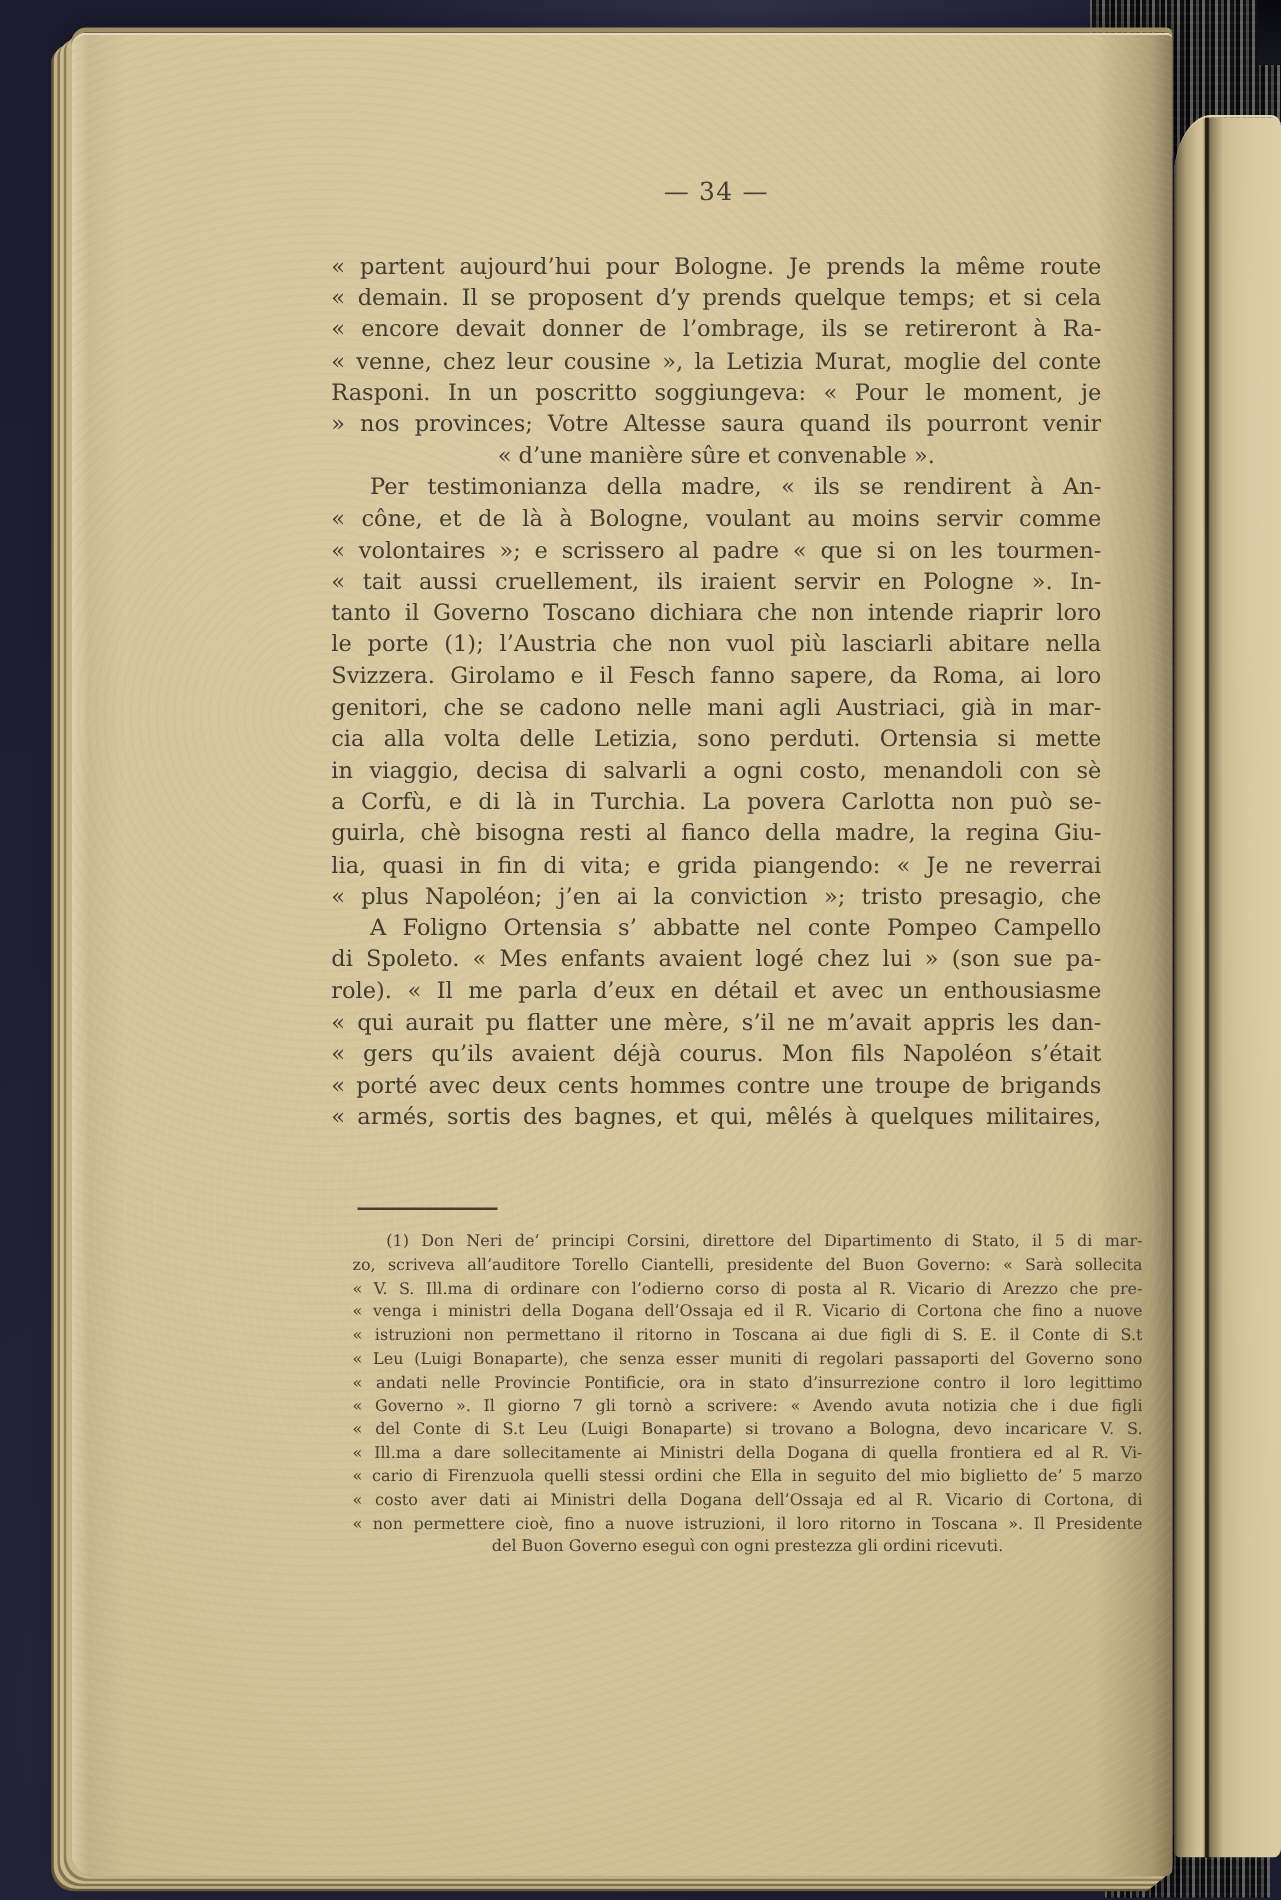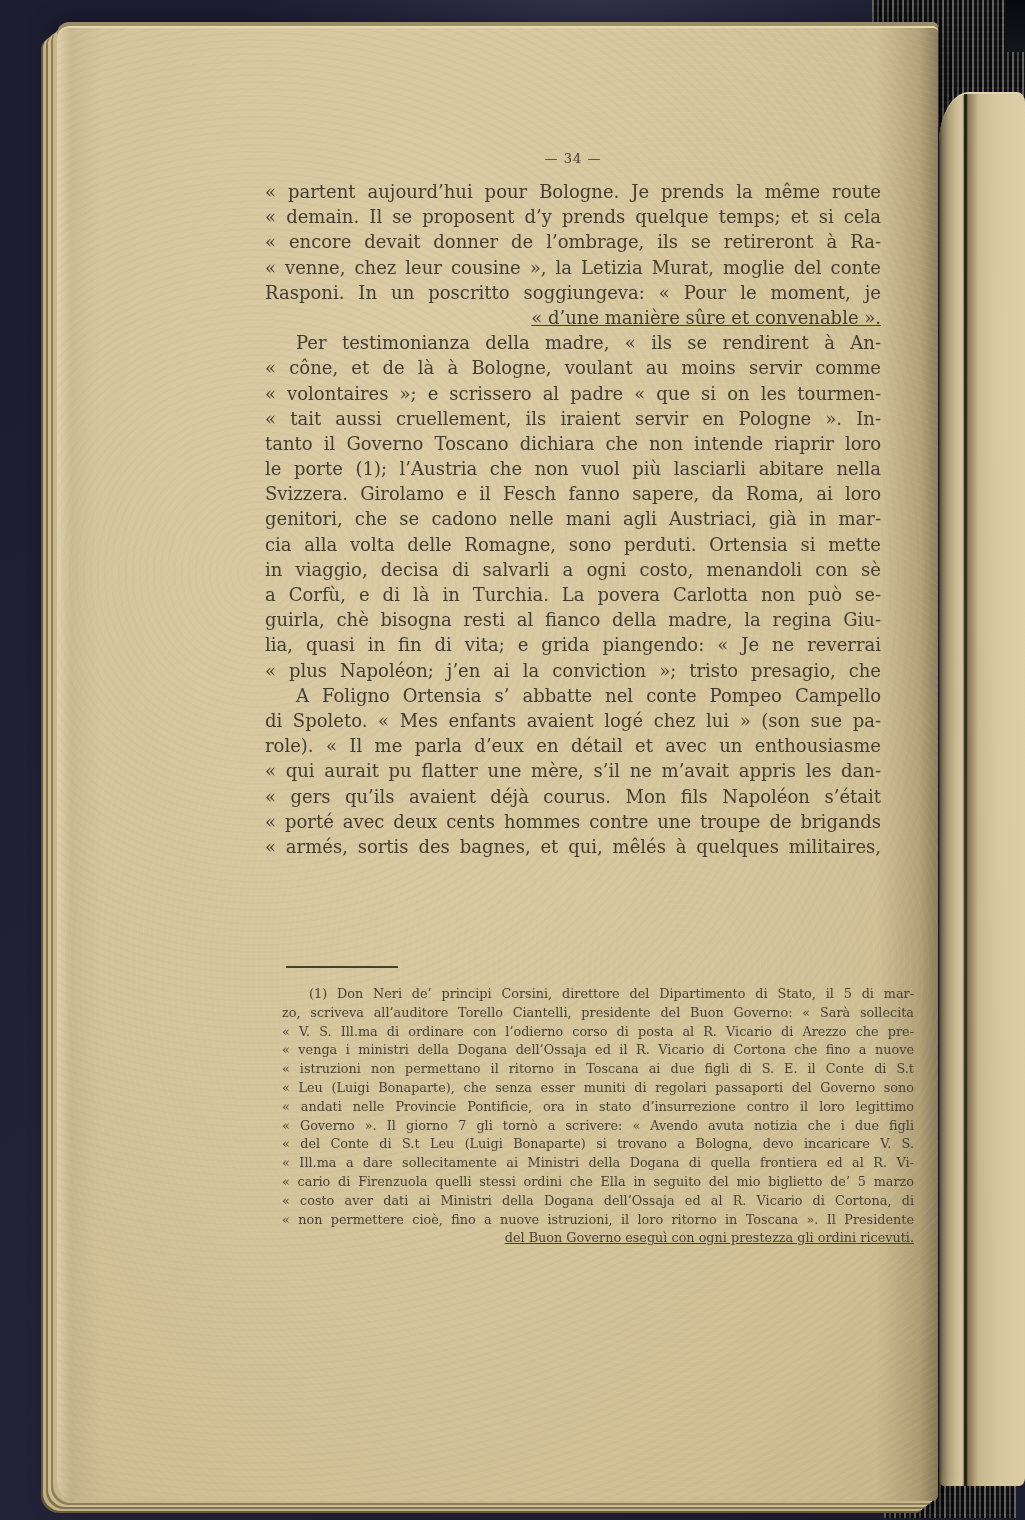--- a/index.html
+++ b/index.html
@@ -59,44 +59,44 @@
       -4px 2px 0 0 #c7b68c,
       -6px 4px 0 0 #8d7d5a,
       -9px 6px 0 0 #cdbc92,
       -11px 8px 0 0 #837350,
       -14px 10px 0 0 #c2b186,
       -16px 12px 0 0 #67593e,
       0 0 26px rgba(0,0,0,0.55);
     z-index:3;
   }
   .page-number{
-    position:absolute;left:265px;top:151px;width:616px;
-    text-align:center;font-size:13px;letter-spacing:1px;color:#453f33;
+    position:absolute;left:265px;top:141px;width:616px;
+    text-align:center;font-size:20px;letter-spacing:1px;color:#453f33;
     z-index:4;
   }
   .body-text{
-    position:absolute;left:265px;top:179px;width:616px;
+    position:absolute;left:265px;top:201px;width:616px;
     font-size:18px;color:#423c30;z-index:4;
   }
   .body-text .line{height:25.2px;line-height:25.2px;}
   .body-text .line.indent{text-indent:31px;}
   .footnote-rule{
     position:absolute;left:286px;top:966px;width:112px;height:2px;
     background:#453f33;z-index:4;
   }
   .footnote-text{
     position:absolute;left:282px;top:985px;width:632px;
     font-size:12.8px;color:#45皆3f33;color:#453f33;z-index:4;
   }
   .footnote-text .line{height:18.8px;line-height:18.8px;}
   .footnote-text .line.indent{text-indent:27px;}
   
   .line{text-align:justify;overflow:hidden;white-space:normal;}
   .line::after{content:"";display:inline-block;width:100%;height:0;}
-  .line.end{text-align:right;text-decoration:underline;}
+  .line.end{text-align:center;}
   .line.end::after{content:none;}
 </style>
 </head>
 <body>
 
 <div id="canvas">
   <div class="fabric top"></div>
   <div class="fabric bottom"></div>
   <div class="cover-edge"></div>
 
@@ -107,30 +107,31 @@
   <div class="page"></div>
 
   <div class="page-number">— 34 —</div>
 
   <div class="body-text">
       <div class="line">« partent aujourd’hui pour Bologne. Je prends la même route</div>
       <div class="line">« demain. Il se proposent d’y prends quelque temps; et si cela</div>
       <div class="line">« encore devait donner de l’ombrage, ils se retireront à Ra-</div>
       <div class="line">« venne, chez leur cousine », la Letizia Murat, moglie del conte</div>
       <div class="line">Rasponi. In un poscritto soggiungeva: « Pour le moment, je</div>
+      <div class="line">» nos provinces; Votre Altesse saura quand ils pourront venir</div>
       <div class="line end">« d’une manière sûre et convenable ».</div>
       <div class="line indent">Per testimonianza della madre, « ils se rendirent à An-</div>
       <div class="line">« cône, et de là à Bologne, voulant au moins servir comme</div>
       <div class="line">« volontaires »; e scrissero al padre « que si on les tourmen-</div>
       <div class="line">« tait aussi cruellement, ils iraient servir en Pologne ». In-</div>
       <div class="line">tanto il Governo Toscano dichiara che non intende riaprir loro</div>
       <div class="line">le porte (1); l’Austria che non vuol più lasciarli abitare nella</div>
       <div class="line">Svizzera. Girolamo e il Fesch fanno sapere, da Roma, ai loro</div>
       <div class="line">genitori, che se cadono nelle mani agli Austriaci, già in mar-</div>
-      <div class="line">cia alla volta delle Romagne, sono perduti. Ortensia si mette</div>
+      <div class="line">cia alla volta delle Letizia, sono perduti. Ortensia si mette</div>
       <div class="line">in viaggio, decisa di salvarli a ogni costo, menandoli con sè</div>
       <div class="line">a Corfù, e di là in Turchia. La povera Carlotta non può se-</div>
       <div class="line">guirla, chè bisogna resti al fianco della madre, la regina Giu-</div>
       <div class="line">lia, quasi in fin di vita; e grida piangendo: « Je ne reverrai</div>
       <div class="line">« plus Napoléon; j’en ai la conviction »; tristo presagio, che</div>
       <div class="line indent">A Foligno Ortensia s’ abbatte nel conte Pompeo Campello</div>
       <div class="line">di Spoleto. « Mes enfants avaient logé chez lui » (son sue pa-</div>
       <div class="line">role). « Il me parla d’eux en détail et avec un enthousiasme</div>
       <div class="line">« qui aurait pu flatter une mère, s’il ne m’avait appris les dan-</div>
       <div class="line">« gers qu’ils avaient déjà courus. Mon fils Napoléon s’était</div>

